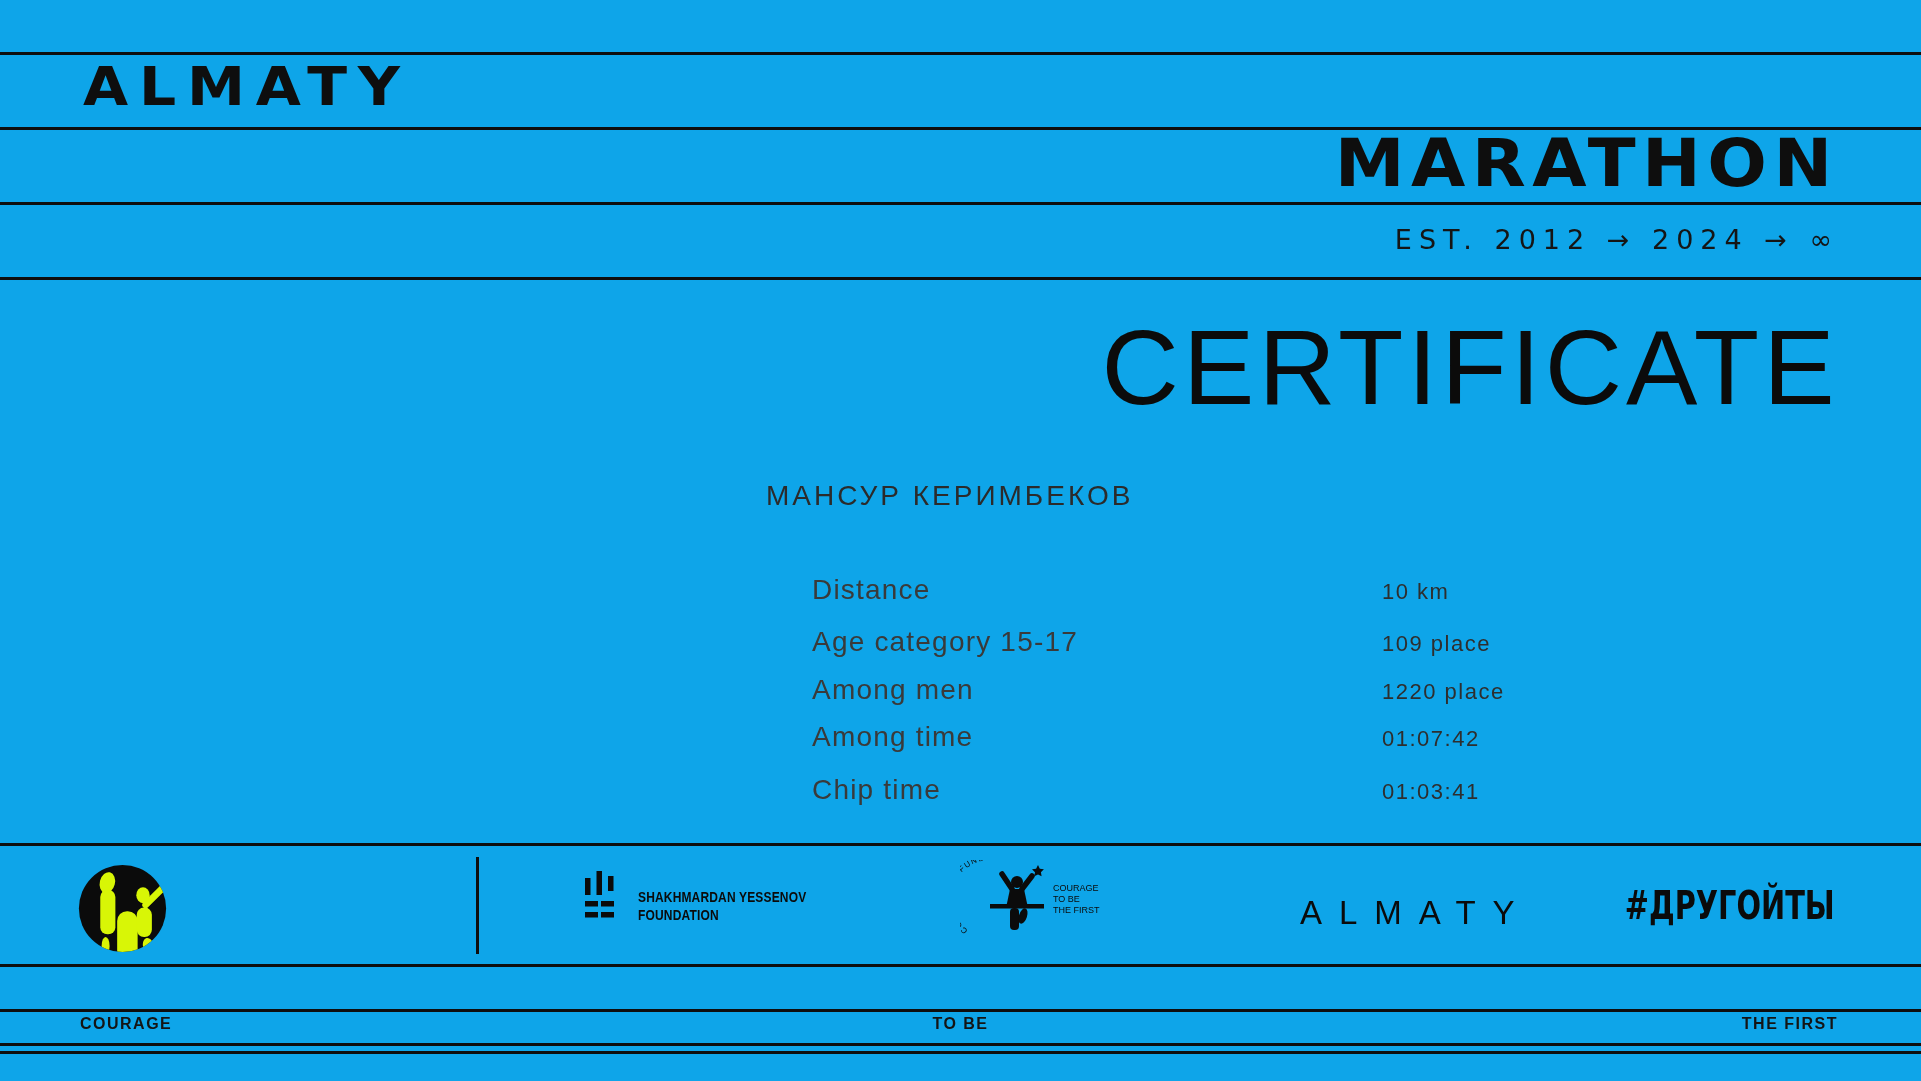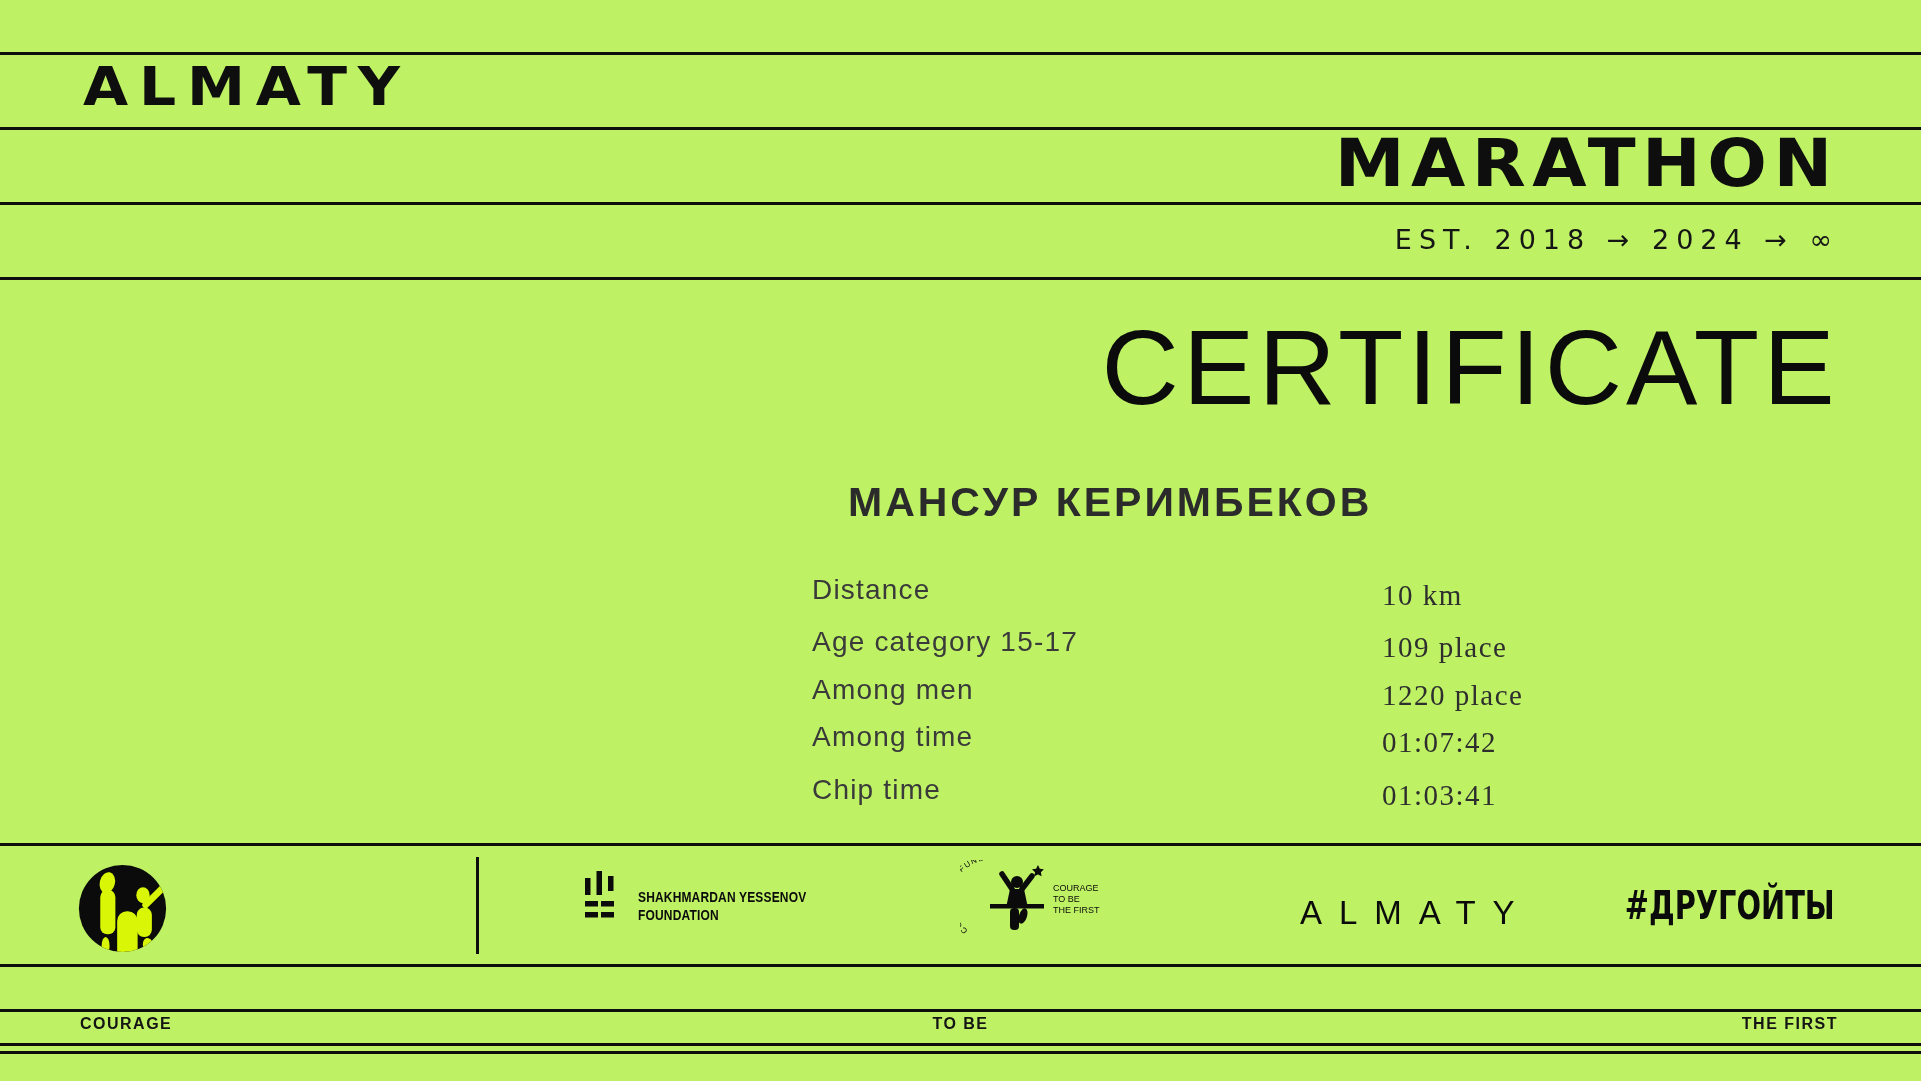--- a/index.html
+++ b/index.html
@@ -1,18 +1,18 @@
 <!DOCTYPE html>
 <html><head>
 <meta charset="utf-8">
 <style>
   html,body { margin:0; padding:0; background:#222; }
   .cert {
     position:relative; width:1921px; height:1081px;
-    background:#bef264; overflow:hidden;
+    background:#0ea5e9; overflow:hidden;
     font-family:"Liberation Sans", sans-serif;
     color:#0e0e0e;
   }
   .hline { position:absolute; left:0; right:0; height:3px; background:#0e0e0e; }
 
   .almaty {
     position:absolute; left:83px; top:60px;
     font-family:"DejaVu Sans", sans-serif; font-weight:bold;
     font-size:54px; letter-spacing:10px; line-height:1;
     transform:scaleX(1.08); transform-origin:left center; white-space:nowrap;
@@ -29,34 +29,34 @@
     font-size:27px; letter-spacing:7px; line-height:1.2; white-space:nowrap;
     color:#151515;
   }
   .cert-title {
     position:absolute; right:82px; top:315px;
     font-size:105px; font-weight:normal; letter-spacing:4px; line-height:1;
     transform:scaleX(1.02); transform-origin:right center; white-space:nowrap;
     color:#0b0b0b;
   }
   .recipient {
-    position:absolute; left:848px; top:482px;
-    font-size:41px; font-weight:bold; letter-spacing:3px; line-height:1;
+    position:absolute; left:766px; top:482px;
+    font-size:28px; font-weight:normal; letter-spacing:3px; line-height:1;
     color:#2b2b2b; white-space:nowrap;
   }
   .details { position:absolute; left:0; top:0; }
   .drow { position:absolute; white-space:nowrap; }
   .dlabel {
     position:absolute; left:812px; top:0;
     font-size:28px; letter-spacing:1.2px; color:#3a3a3a; line-height:1; white-space:nowrap;
   }
   .dvalue {
     position:absolute; left:1382px; top:5px;
-    font-family:Liberation Serif, serif;
-    font-size:29px; letter-spacing:1.5px; color:#2e2e2e; line-height:1; white-space:nowrap;
+    font-family:Liberation Sans, sans-serif;
+    font-size:22px; letter-spacing:1.5px; color:#2e2e2e; line-height:1; white-space:nowrap;
   }
 
   
   .kaspi-logo { position:absolute; left:78px; top:864px; width:89px; height:89px; }
   .kaspi-word {
     position:absolute; left:193px; top:877px;
     font-size:57px; font-weight:bold; letter-spacing:0px; line-height:1; color:#0b0b0b;
   }
   .vdivider { position:absolute; left:476px; top:857px; width:3px; height:97px; background:#0e0e0e; }
 
@@ -95,21 +95,21 @@
 
 <div class="cert">
 
   <div class="hline" style="top:52px"></div>
   <div class="hline" style="top:127px"></div>
   <div class="hline" style="top:202px"></div>
   <div class="hline" style="top:277px"></div>
 
   <div class="almaty">ALMATY</div>
   <div class="marathon">MARATHON</div>
-  <div class="est">EST. 2018 → 2024 → ∞</div>
+  <div class="est">EST. 2012 → 2024 → ∞</div>
 
   <div class="cert-title">CERTIFICATE</div>
   <div class="recipient">МАНСУР КЕРИМБЕКОВ</div>
 
   <div class="details">
     <div class="drow" style="top:576px">
       <span class="dlabel">Distance</span>
       <span class="dvalue">10 km</span>
     </div>
     <div class="drow" style="top:628px">

